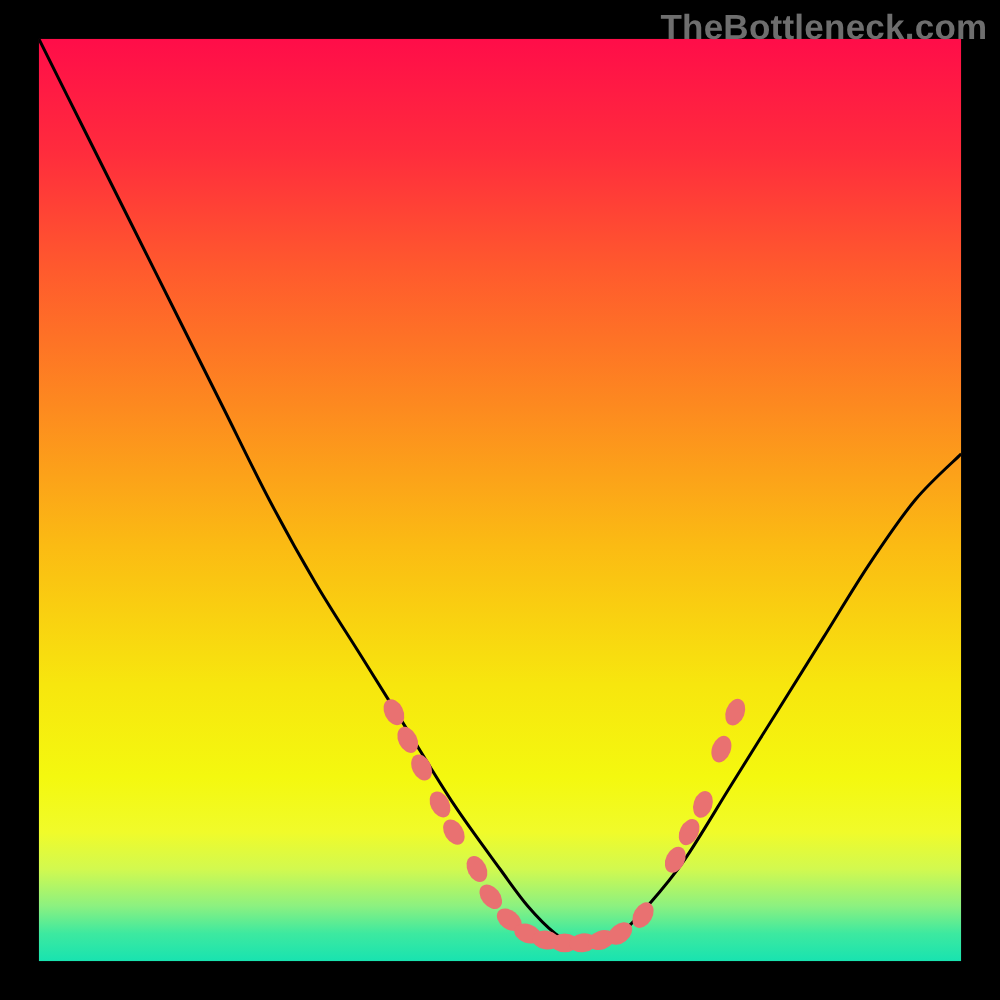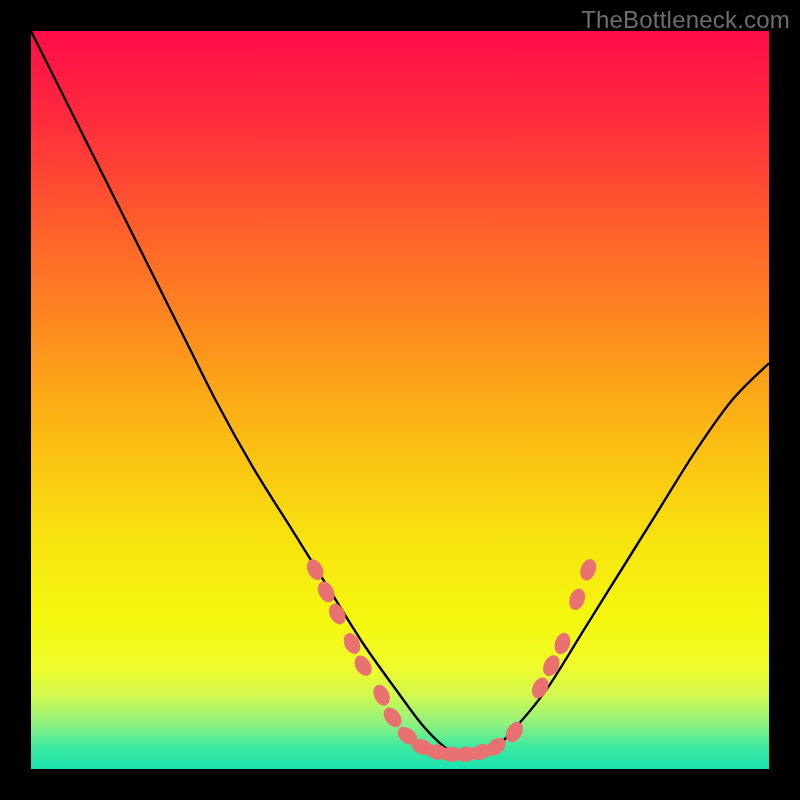--- a/index.html
+++ b/index.html
@@ -24,22 +24,22 @@
     left: 0;
     top: 0;
     width: 738px;
     height: 738px;
   }
   .watermark {
     position: absolute;
     top: 6px;
     right: 10px;
     color: #6e6e6e;
-    font-size: 24px;
-    font-weight: 400;
+    font-size: 28px;
+    font-weight: 700;
     letter-spacing: 0.2px;
     user-select: none;
   }
 </style>
 </head>
 <body>
 
 <div class="frame">
   <svg class="plot" viewBox="0 0 738 738" preserveAspectRatio="none">
     <defs>

